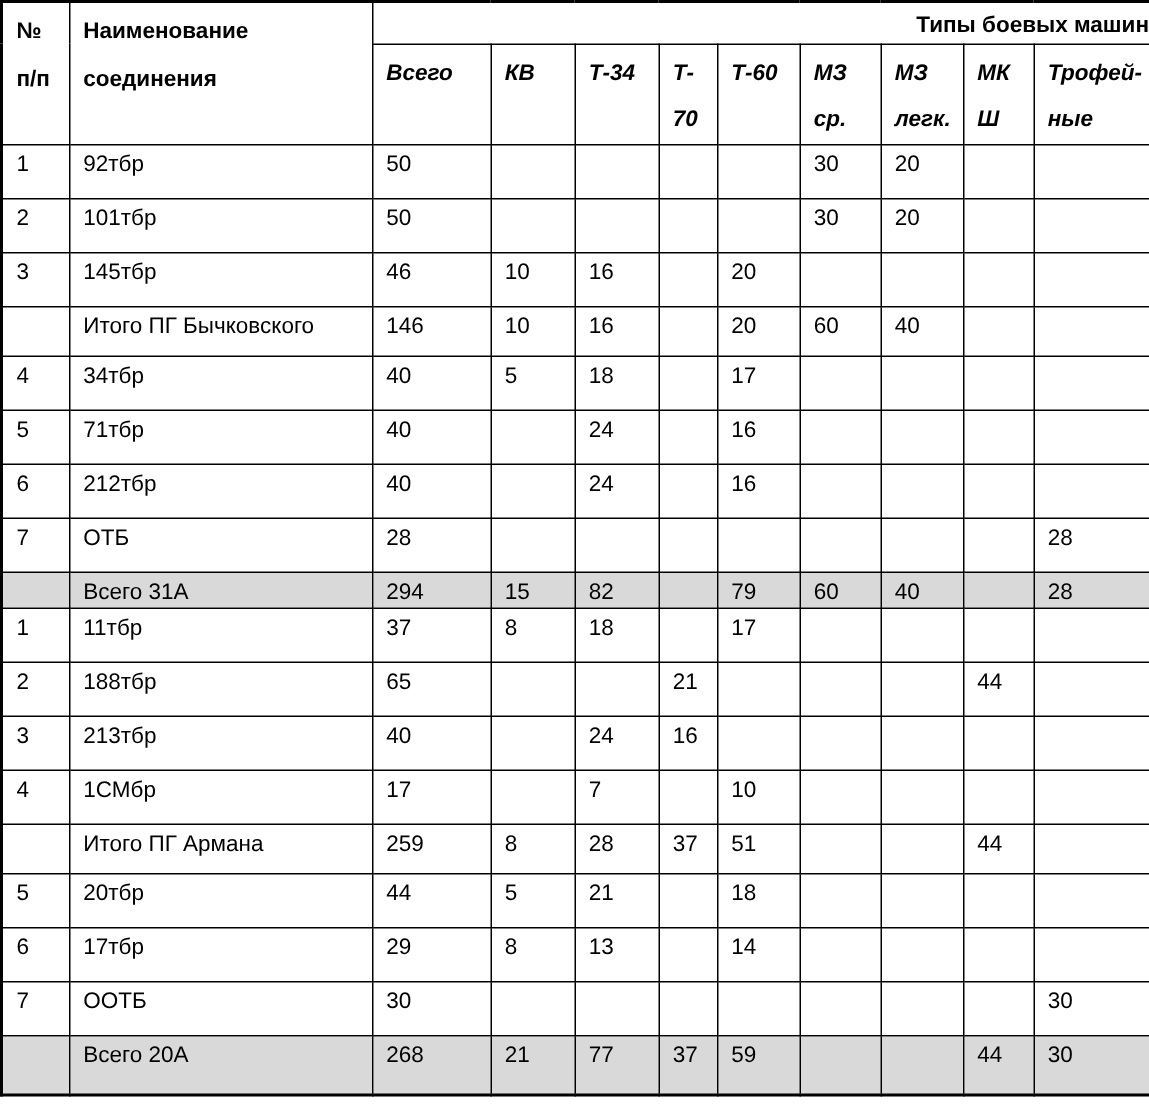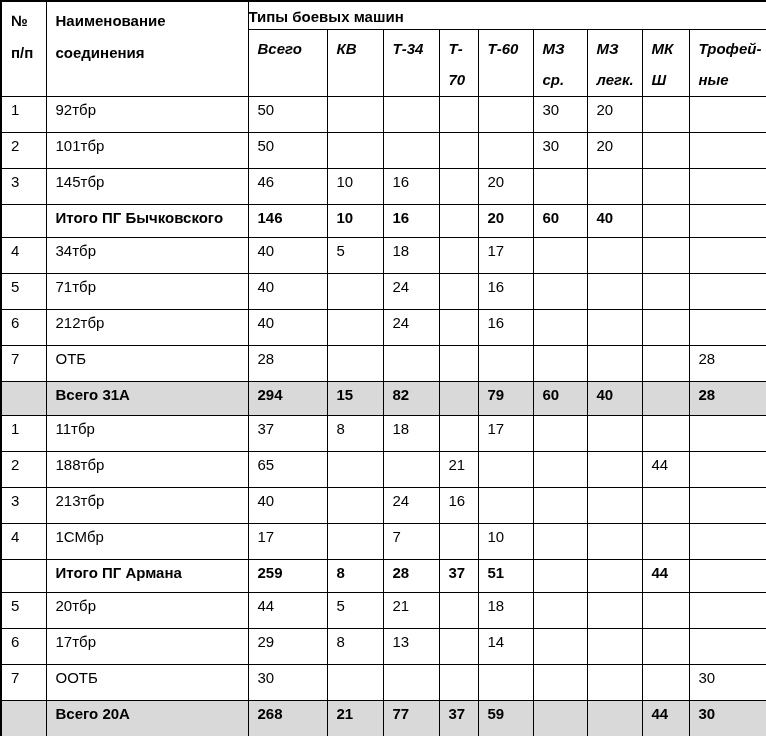--- a/index.html
+++ b/index.html
@@ -24,30 +24,30 @@
     overflow: hidden;
     box-sizing: border-box;
   }
   thead th {
     font-weight: 700;
     line-height: 2.1;
   }
   thead tr.group-row { height: 28px; }
   thead tr.types-row { height: 62px; font-style: italic; }
   th.group-title {
-    text-align: left;
+    text-align: right;
     line-height: 1.2;
     padding: 6px 0 0 0;
   }
   tbody td { line-height: 1.35; font-weight: 400; }
   tbody tr.unit     { height: 36px; }
   tbody tr.subtotal { height: 33px; }
-  tbody tr.total    { height: 34px; }
+  tbody tr.total    { height: 24px; }
   tbody tr.total:last-child { height: 40px; }
-  tbody tr.subtotal td, tbody tr.total td { font-weight: 700; }
+  tbody tr.subtotal td, tbody tr.total td { font-weight: 400; }
   tbody tr.total td { background: #d9d9d9; }
 </style>
 </head>
 <body>
 
 <table id="armor-table">
   <colgroup>
     <col style="width:45px">
     <col style="width:202px">
     <col style="width:79px">

